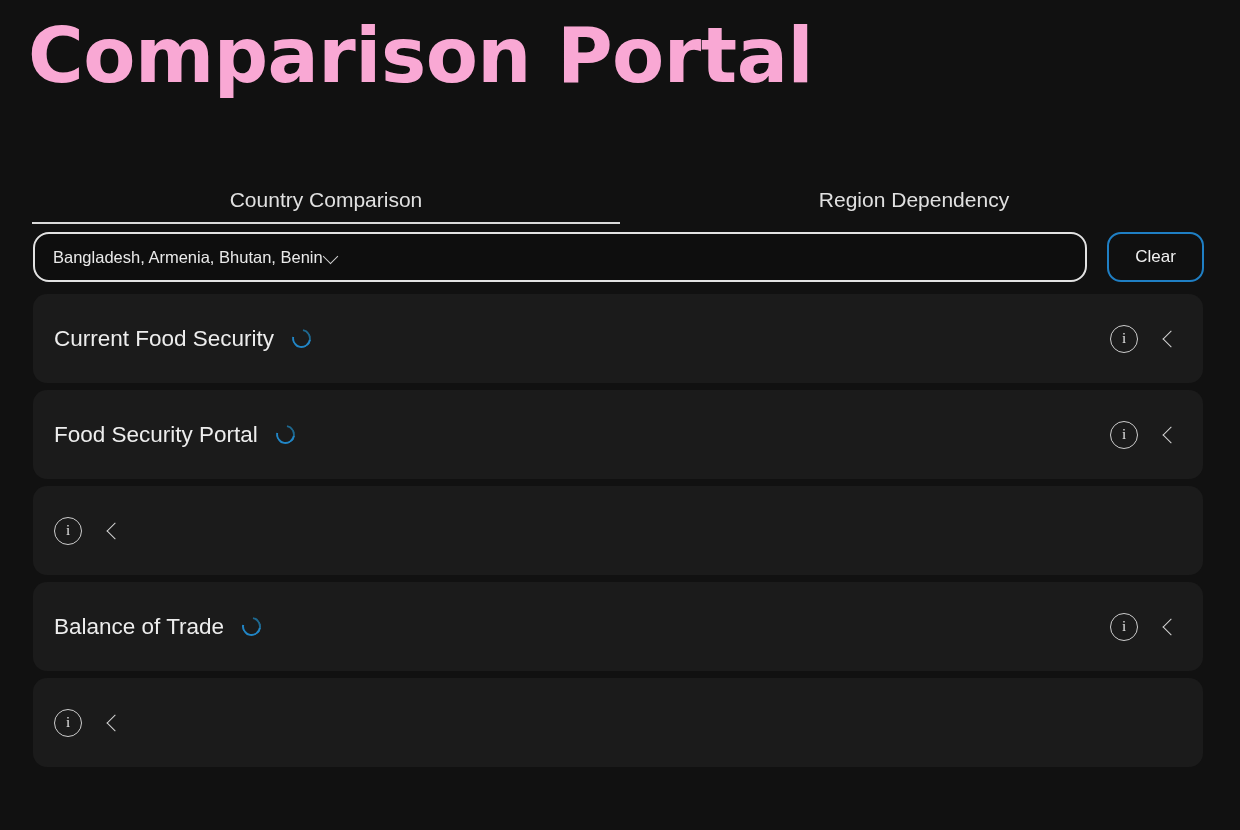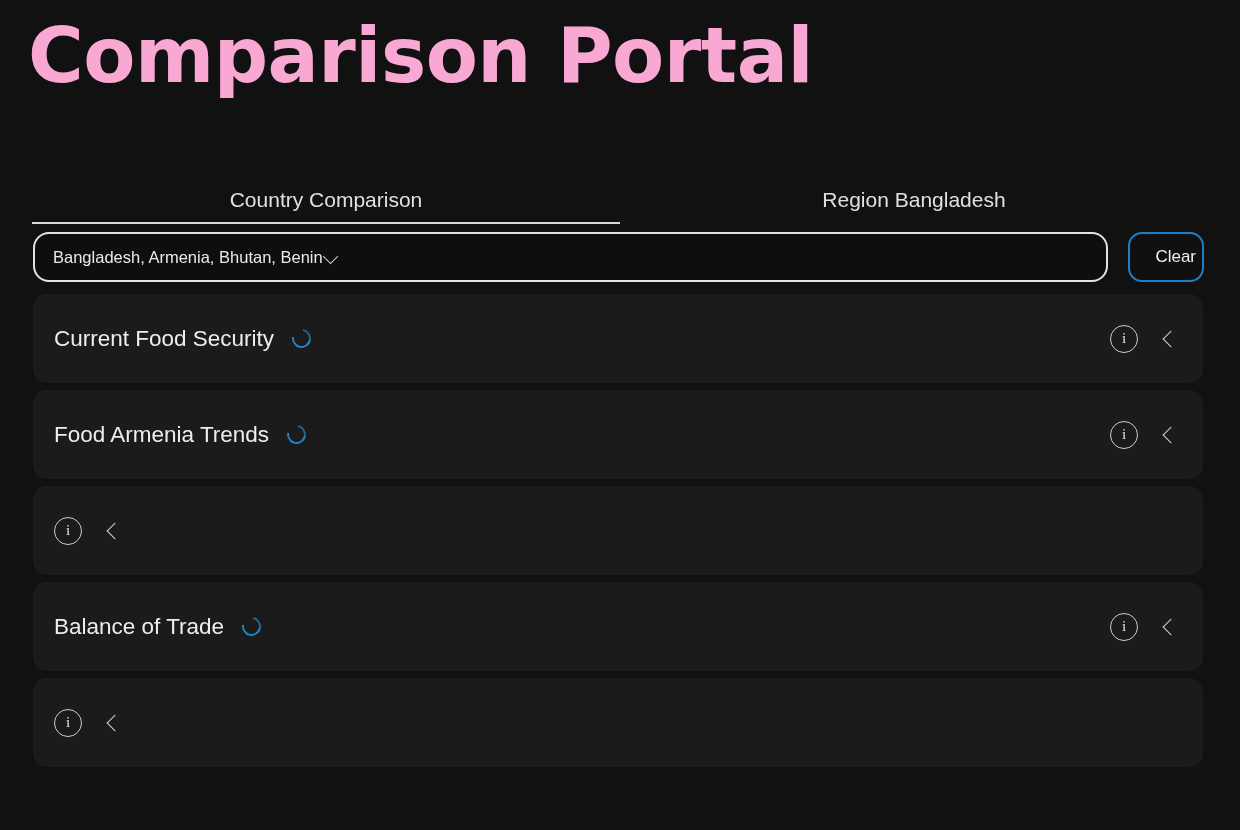--- a/index.html
+++ b/index.html
@@ -95,30 +95,29 @@
     left: 2px;
     top: 2px;
     width: 10px;
     height: 10px;
     border-right: 1.6px solid #cfcfcf;
     border-bottom: 1.6px solid #cfcfcf;
     transform: rotate(45deg);
   }
   .clear-button {
     flex: 0 0 auto;
-    width: 76px;
+    width: 97px;
     height: 50px;
     border: 2px solid #1f7fc4;
     border-radius: 14px;
     background: #101010;
     color: #f0f0f0;
     font-size: 17px;
     font-family: "Liberation Sans", sans-serif;
     cursor: pointer;
-    text-align: right;
   }
 
   
   .cards {
     padding: 12px 37px 0 33px;
     display: flex;
     flex-direction: column;
     gap: 7px;
   }
   .card {
@@ -193,21 +192,21 @@
 <body>
 
 <div class="page-title">Comparison Portal</div>
 
 <div class="tabs">
   <button class="tab">
     <span>Country Comparison</span>
     <span class="tab-underline"></span>
   </button>
   <button class="tab inactive">
-    <span>Region Bangladesh</span>
+    <span>Region Dependency</span>
     
   </button>
 </div>
 
 <div class="select-row">
   <div class="select-box">
     <span class="select-value">Bangladesh, Armenia, Bhutan, Benin</span>
     <span class="chevron-down"></span>
   </div>
   <button class="clear-button">Clear</button>
@@ -221,21 +220,21 @@
       <span class="spinner"></span>
     </div>
     <div class="card-right">
       <span class="info-icon">i</span>
       <span class="chevron-left"></span>
     </div>
   </div>
 
   <div class="card">
     <div class="card-left">
-      <span class="card-title">Food Armenia Trends</span>
+      <span class="card-title">Food Security Portal</span>
       <span class="spinner"></span>
     </div>
     <div class="card-right">
       <span class="info-icon">i</span>
       <span class="chevron-left"></span>
     </div>
   </div>
 
   <div class="card">
     <div class="card-right">

